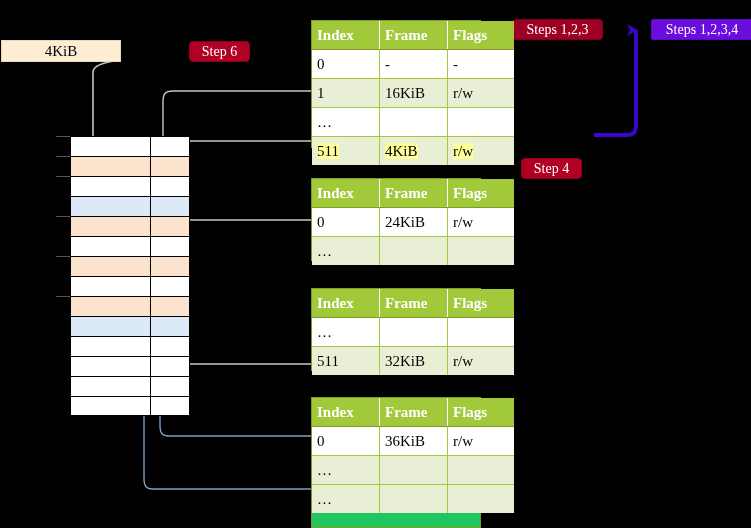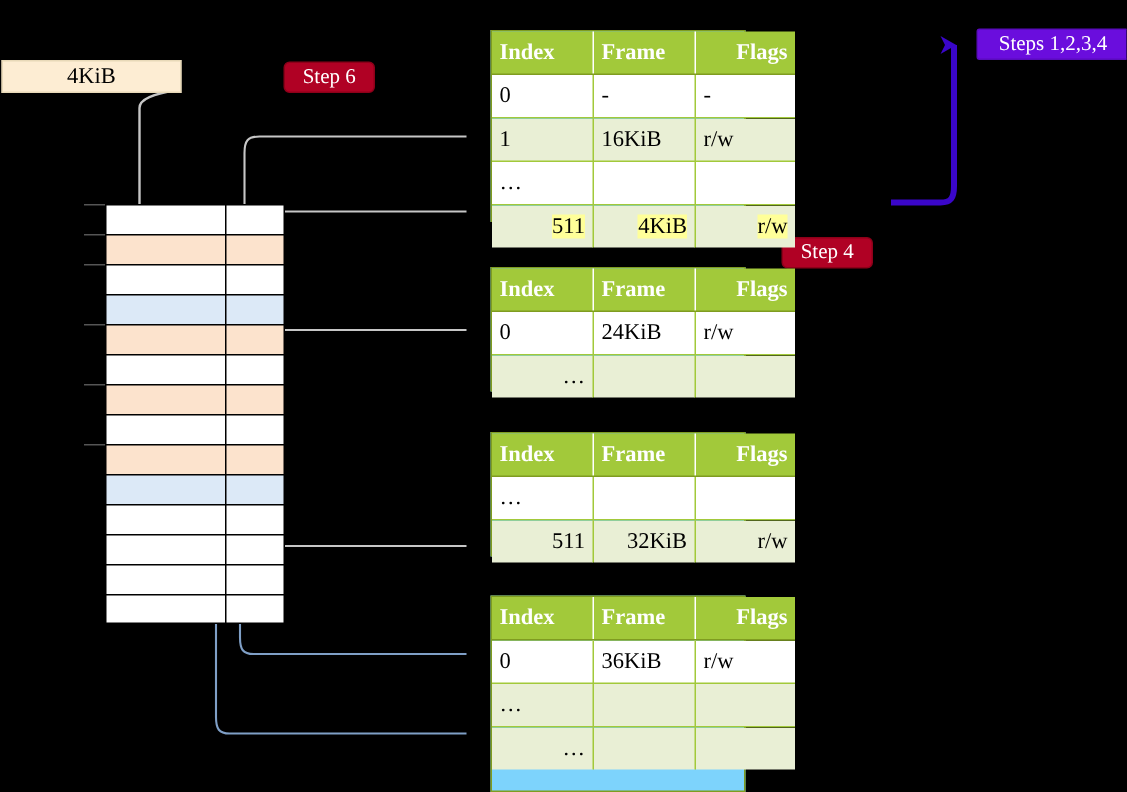--- a/index.html
+++ b/index.html
@@ -34,37 +34,37 @@
         border-top:1px solid #000;border-left:1px solid #000;border-right:1px solid #000;}
   .mrow.last{border-bottom:1px solid #000;}
   .mrow.white{background:#ffffff;}
   .mrow.peach{background:#fce3cd;}
   .mrow.blue{background:#dce9f7;}
   .mtick{position:absolute;height:1px;background:#555;}
   .mdiv{position:absolute;width:1px;background:#000;}
 
   
   .ptable{position:absolute;border:1px solid #7f9c20;border-collapse:collapse;
-          background:#7dd3fc;box-sizing:border-box;margin-left:16px;}
+          background:#22c55e;box-sizing:border-box;}
   .ptable table{border-collapse:collapse;width:100%;table-layout:fixed;}
   .ptable th{
     background:#a2c93a;color:#ffffff;font-weight:bold;font-size:15px;
     text-align:left;padding:3px 5px;border-right:1px solid #ffffff;
     border-bottom:1px solid #7f9c20;height:22px;
   }
-  .ptable th:last-child{border-right:none;text-align:right;}
+  .ptable th:last-child{border-right:none;}
   .ptable td{
     font-size:15px;color:#000;text-align:left;padding:3px 5px;
     border-right:1px solid #a2c93a;border-bottom:1px solid #a2c93a;
     height:22px;overflow:hidden;white-space:nowrap;
   }
   .ptable td:last-child{border-right:none;}
   .ptable tr.odd td{background:#ffffff;}
   .ptable tr.even td{background:#e9efd5;}
-  .ptable tr:last-child td{border-bottom:none;text-align:right;}
+  .ptable tr:last-child td{border-bottom:none;}
   .hl{background:#ffff99;}
   .c-idx{width:57px;}
   .c-frm{width:57px;}
   .c-flg{width:56px;}
 </style>
 </head>
 <body>
 
 <div id="stage">
 
@@ -113,20 +113,21 @@
       <path d="M594,135 L627,135 C 634,135 636,132 636,124 L636,30" fill="none" stroke="#3a06c9" stroke-width="4" stroke-linejoin="round" marker-end="url(#ah-violet)"></path>
     </g>
   </svg>
 
   <div class="cream-label" style="left:1px;top:40px;width:118px;height:20px;">4KiB</div>
 
   <div class="badge crimson" style="left:189px;top:41px;width:59px;height:19px;">Step 6</div>
 
   <div class="badge crimson" style="left:521px;top:158px;width:59px;height:19px;font-family:Liberation Serif, serif;">Step 4</div>
 
+  <div class="badge darkred" style="left:512px;top:19px;width:89px;height:19px;">Steps 1,2,3</div>
 
   <div class="badge violet" style="left:651px;top:19px;width:100px;height:19px;">Steps 1,2,3,4</div>
 
   <div id="memgrid" style="left:70px;top:136px;width:120px;height:280px;">
       <div class="mrow white" style="top: 0px; width: 120px; height: 20px;"></div>
       <div class="mrow peach" style="top: 20px; width: 120px; height: 20px;"></div>
       <div class="mrow white" style="top: 40px; width: 120px; height: 20px;"></div>
       <div class="mrow blue" style="top: 60px; width: 120px; height: 20px;"></div>
       <div class="mrow peach" style="top: 80px; width: 120px; height: 20px;"></div>
       <div class="mrow white" style="top: 100px; width: 120px; height: 20px;"></div>

